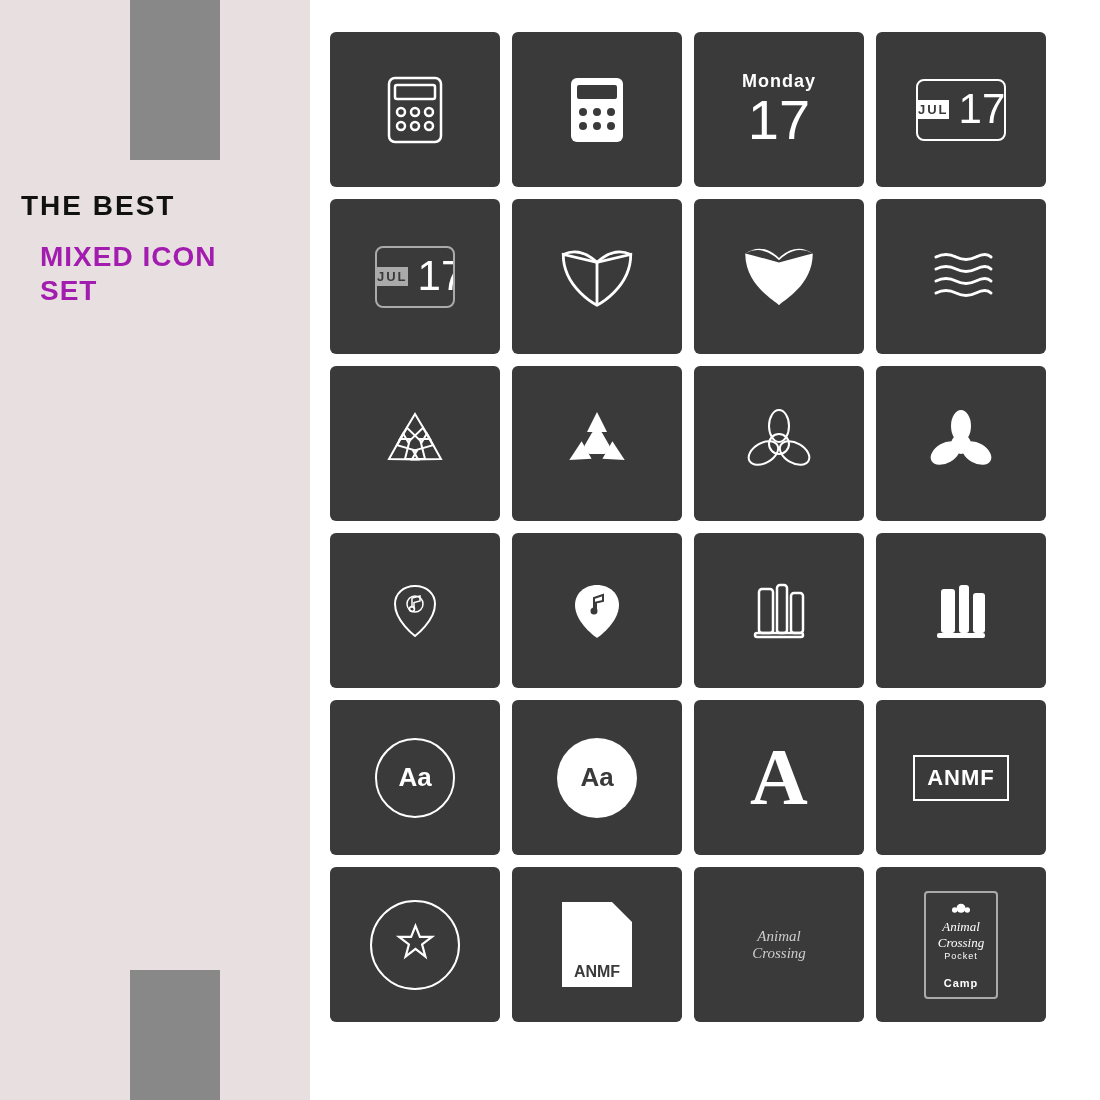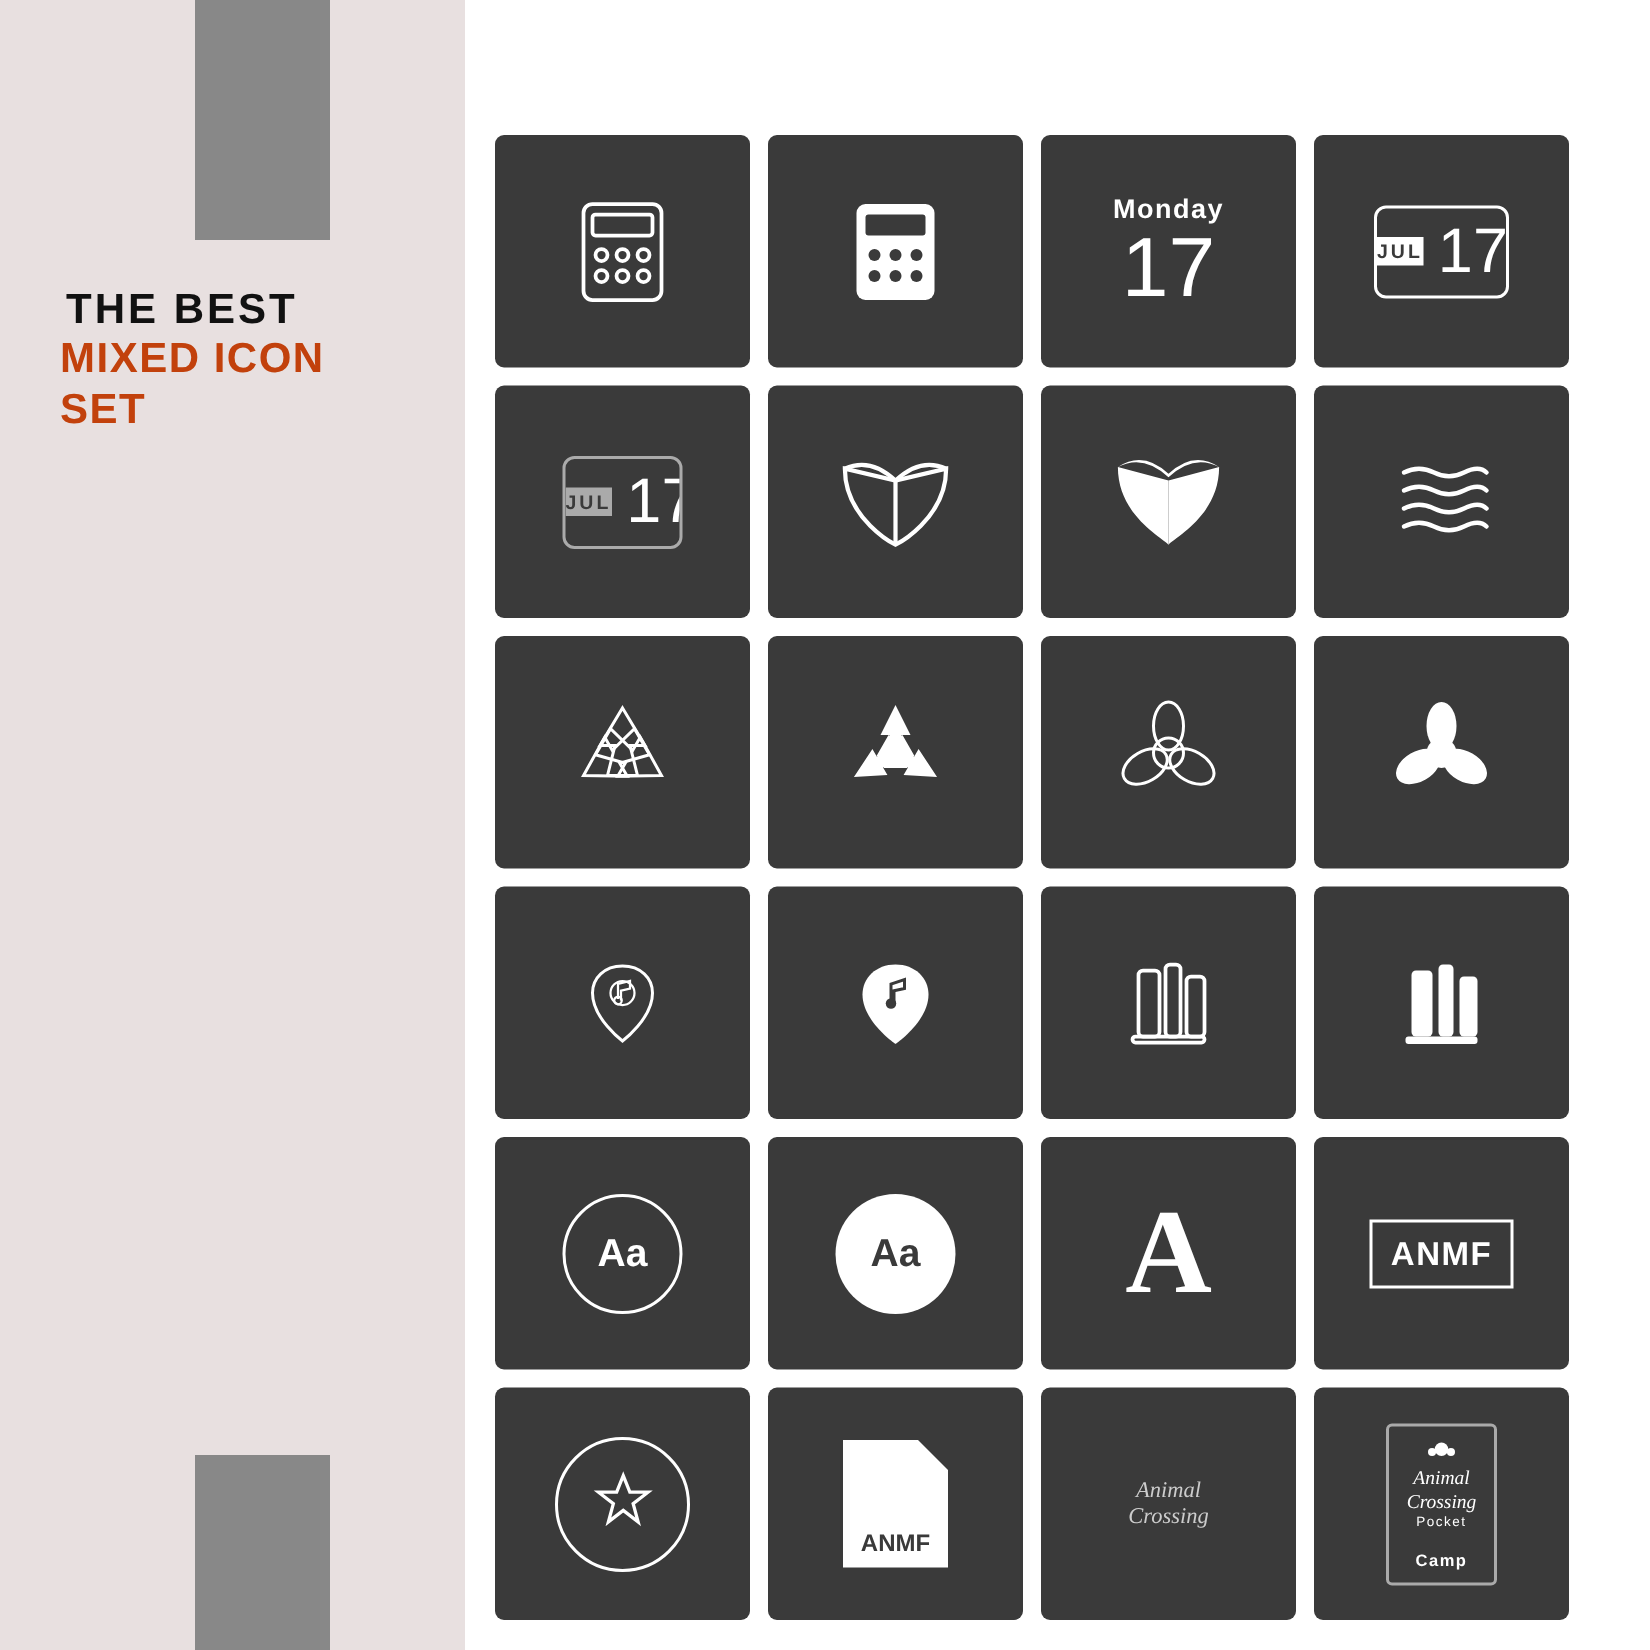--- a/index.html
+++ b/index.html
@@ -31,53 +31,53 @@
     .sidebar-rect-bottom {
       width: 90px;
       height: 130px;
       background: #888;
       margin-left: 130px;
       position: absolute;
       bottom: 0;
     }
     .sidebar-title {
       margin-top: 30px;
-      margin-left: 44px;
+      margin-left: 21px;
       font-size: 28px;
       font-weight: 900;
       letter-spacing: 2px;
       color: #111;
       font-family: Arial, sans-serif;
     }
     .sidebar-count {
       margin-top: 200px;
       margin-left: 40px;
       font-size: 52px;
       font-weight: 900;
       color: #111;
       font-family: 'Brush Script MT', cursive, Arial;
       line-height: 1;
     }
     .sidebar-subtitle {
       margin-left: 40px;
+      margin-top: 18px;
       font-size: 28px;
       font-weight: 900;
-      color: #c2410c;
+      color: #a21caf;
       letter-spacing: 1px;
       text-align: left;
       line-height: 1.2;
     }
     .main {
       flex: 1;
       background: #fff;
-      padding: 16px 20px 20px 20px;
+      padding: 32px 20px 20px 20px;
       display: flex;
       flex-direction: column;
       gap: 12px;
-      justify-content: flex-end;
     }
     .icon-grid {
       display: grid;
       grid-template-columns: repeat(4, 170px);
       grid-template-rows: repeat(6, 155px);
       gap: 12px;
     }
     .icon-cell {
       width: 170px;
       height: 155px;

